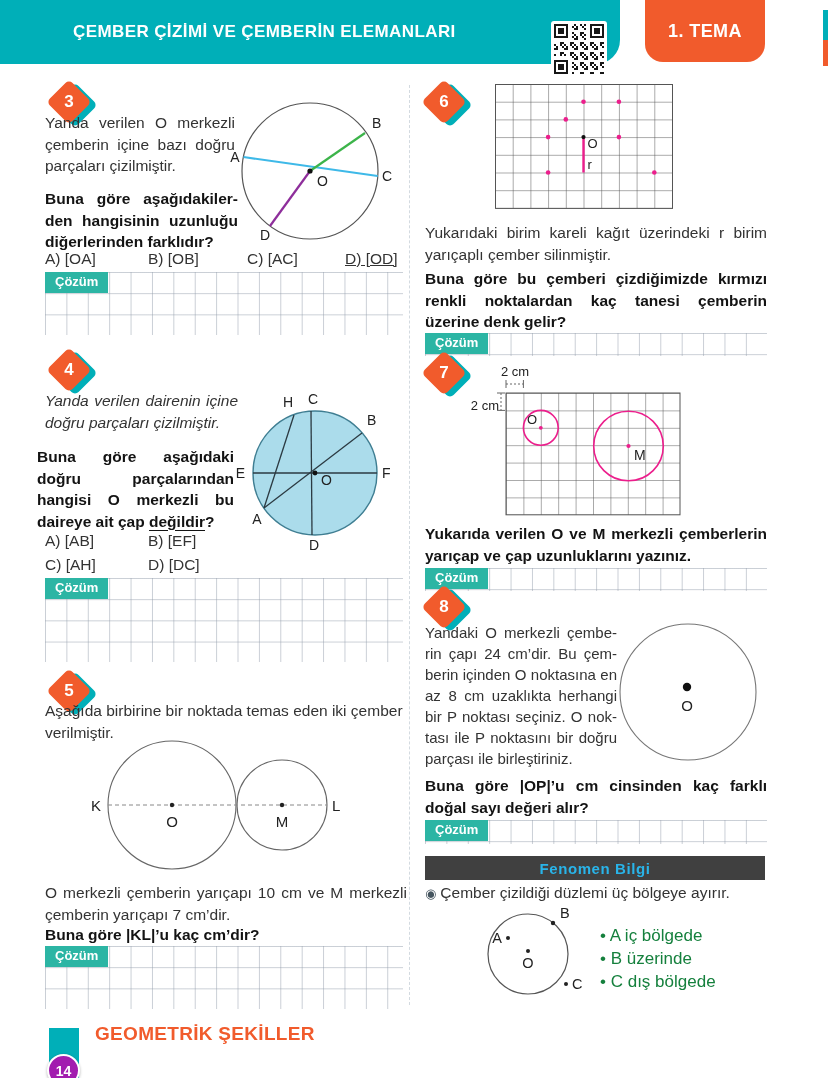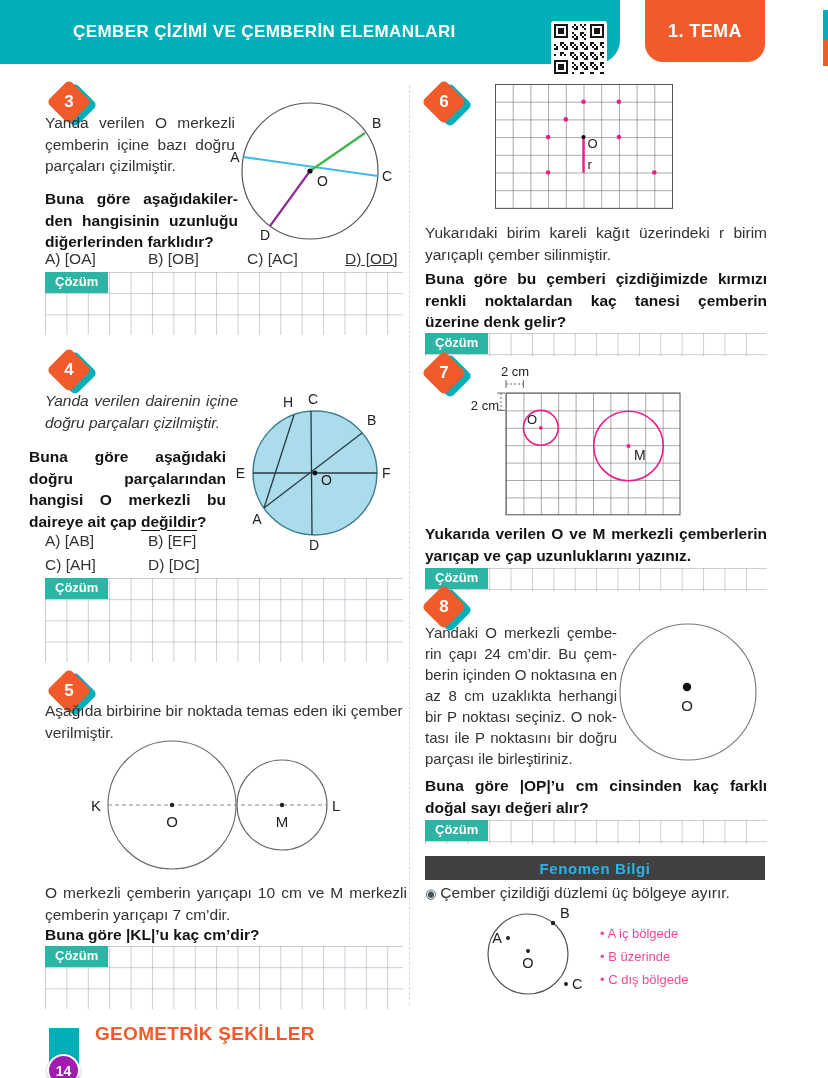--- a/index.html
+++ b/index.html
@@ -31,21 +31,21 @@
                         linear-gradient(to bottom, rgba(148,158,172,.5) 1px, transparent 1px);
        background-size:21.4px 21.2px;}
   .tab{position:absolute;left:0;top:0;background:#2CB5A4;color:#fff;font-size:13px;font-weight:700;
        padding:3px 10px 4px;line-height:14px;}
   svg text{font-family:"Liberation Sans","DejaVu Sans",sans-serif;fill:#222;}
   
   .fbar{left:425px;top:856px;width:340px;height:24px;background:#404040;display:flex;align-items:center;justify-content:center;}
   .ftitle{color:#29B4E9;font-size:15px;font-weight:700;letter-spacing:.6px;}
   .fbullet{left:425px;top:884px;width:345px;font-size:15.5px;color:#333;}
   .ficon{color:#45555f;font-size:13px;margin-right:4px;}
-  .legend{font-size:13px;color:#ec4899;}
+  .legend{font-size:17px;color:#15803d;}
   
   .ribbon{left:49px;top:1028px;width:30px;height:50px;background:#00AFB8;}
   .pnum{left:47px;top:1054px;width:33px;height:33px;border-radius:50%;background:#a21caf;border:2.5px solid #fff;
         box-shadow:0 1px 3px rgba(0,0,0,.3);box-sizing:border-box;display:flex;align-items:center;justify-content:center;
         color:#fff;font-size:14px;font-weight:700;}
   .fsec{left:95px;top:1023px;color:#F15B2C;font-size:19px;font-weight:700;letter-spacing:.3px;}
 </style>
 </head>
 <body>
 
@@ -234,21 +234,21 @@
   <div class="abs sol" style="left:45px;top:272px;width:358px;height:63px;">
     <span class="tab">Çözüm</span>
   </div>
 
   <div class="abs qnum" style="left:53px;top:354px;">
     <i class="d2"></i>
       <i class="d1"></i>
       <span>4</span>
   </div>
   <div class="abs txt" style="left:45px;top:390px;width:193px;font-style:italic;">Yanda verilen dairenin içine doğru parçaları çizilmiştir.</div>
-  <div class="abs txt b" style="left:29px;top:446px;width:197px;"><span>Buna göre aşağıdaki doğru parçalarından hangisi O merkezli bu daireye ait çap </span><span class="u">değildir</span><span>?</span></div>
+  <div class="abs txt b" style="left:37px;top:446px;width:197px;"><span>Buna göre aşağıdaki doğru parçalarından hangisi O merkezli bu daireye ait çap </span><span class="u">değildir</span><span>?</span></div>
   <svg class="abs" style="left:230px;top:392px;" width="172" height="172" viewBox="0 0 172 172">
     <circle cx="85" cy="81" r="62" fill="#ABDCEB" stroke="#3F7E92" stroke-width="1.4"></circle>
     <line x1="23" y1="81" x2="147" y2="81" stroke="#2b3a42" stroke-width="1.3"></line>
     <line x1="81" y1="19" x2="82" y2="143" stroke="#2b3a42" stroke-width="1.3"></line>
     <line x1="34" y1="116" x2="132" y2="41" stroke="#2b3a42" stroke-width="1.3"></line>
     <line x1="34" y1="116" x2="64" y2="23" stroke="#2b3a42" stroke-width="1.3"></line>
     <circle cx="85" cy="81" r="2.4" fill="#111"></circle>
     <text x="58" y="15" font-size="14" text-anchor="middle">H</text>
     <text x="83" y="12" font-size="14" text-anchor="middle">C</text>
     <text x="137" y="33" font-size="14">B</text>

